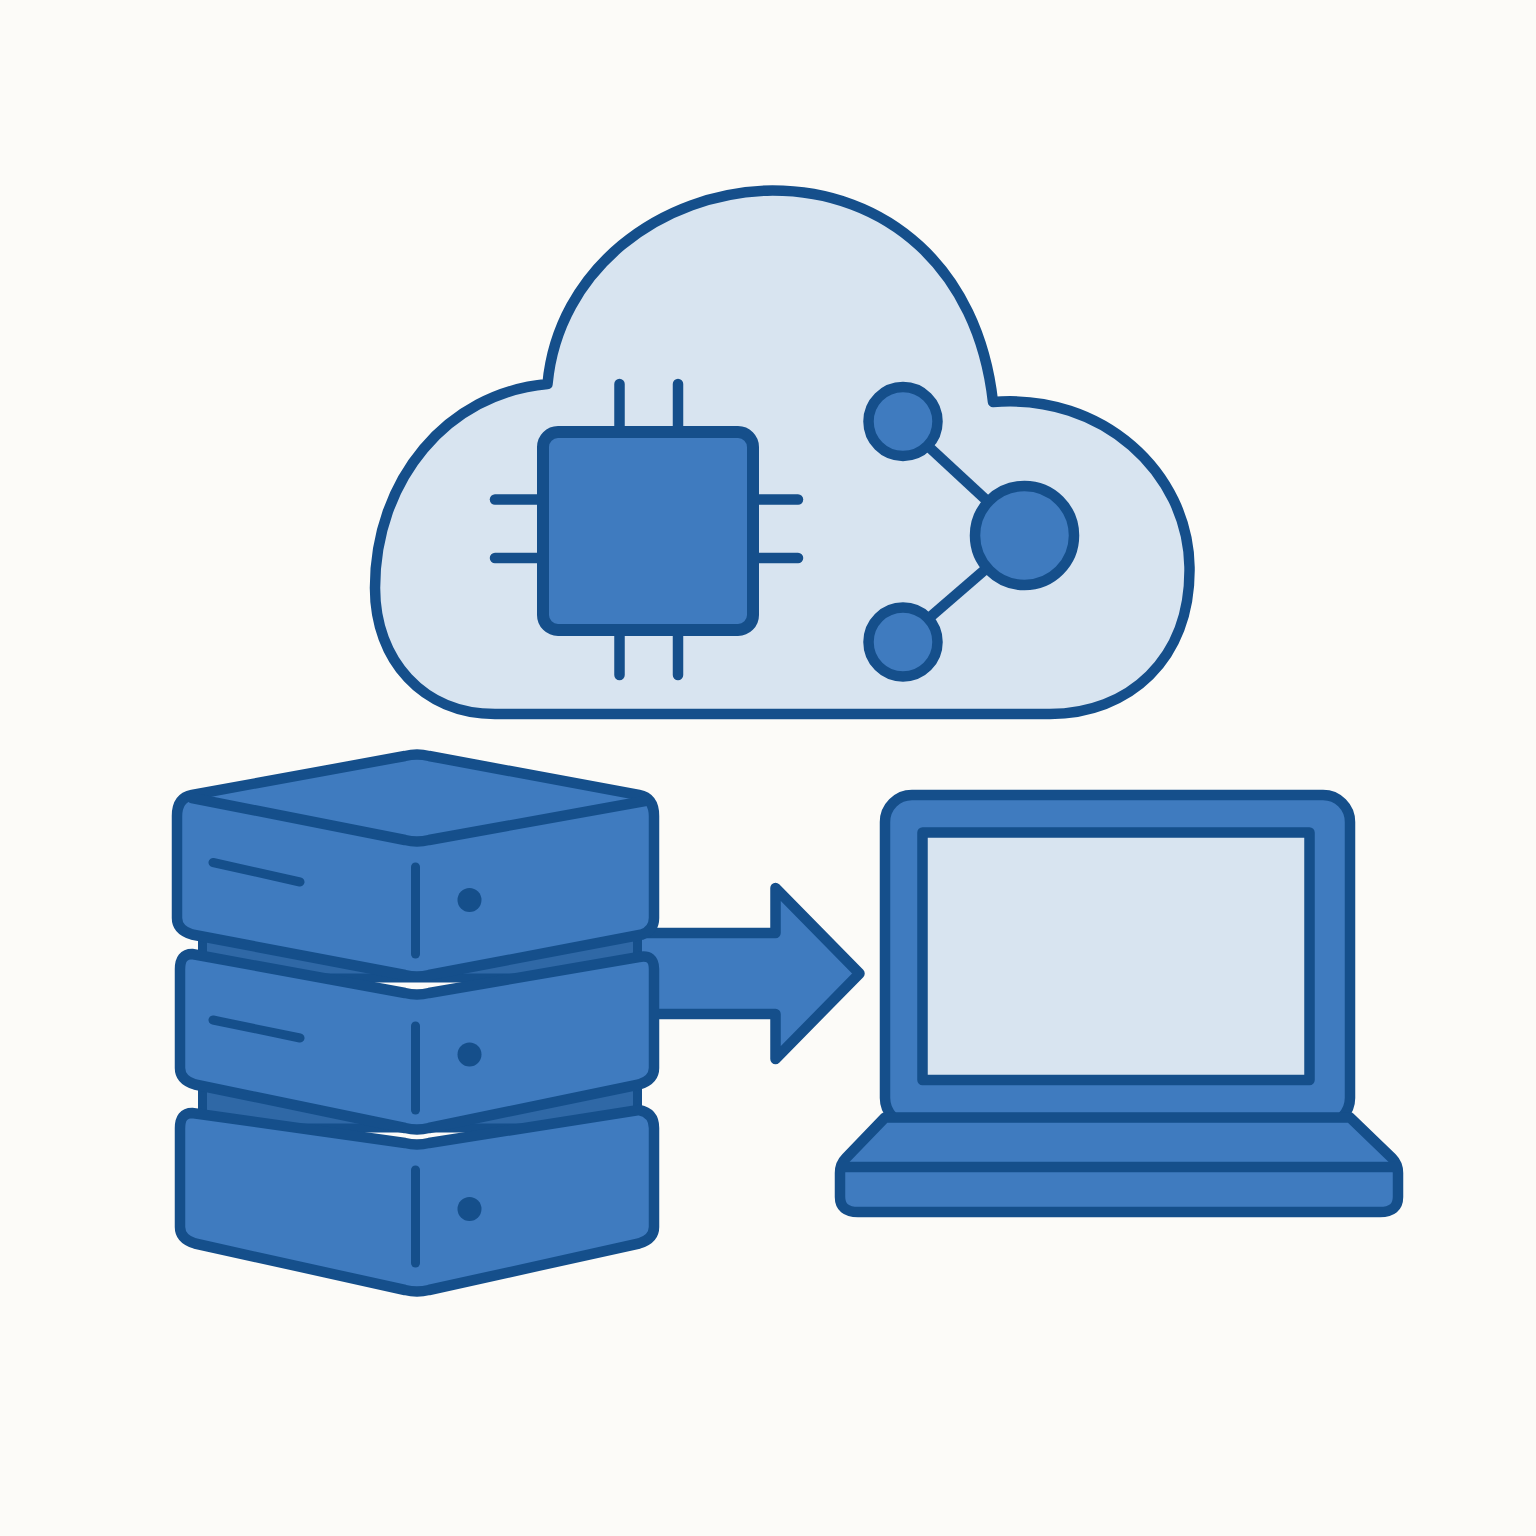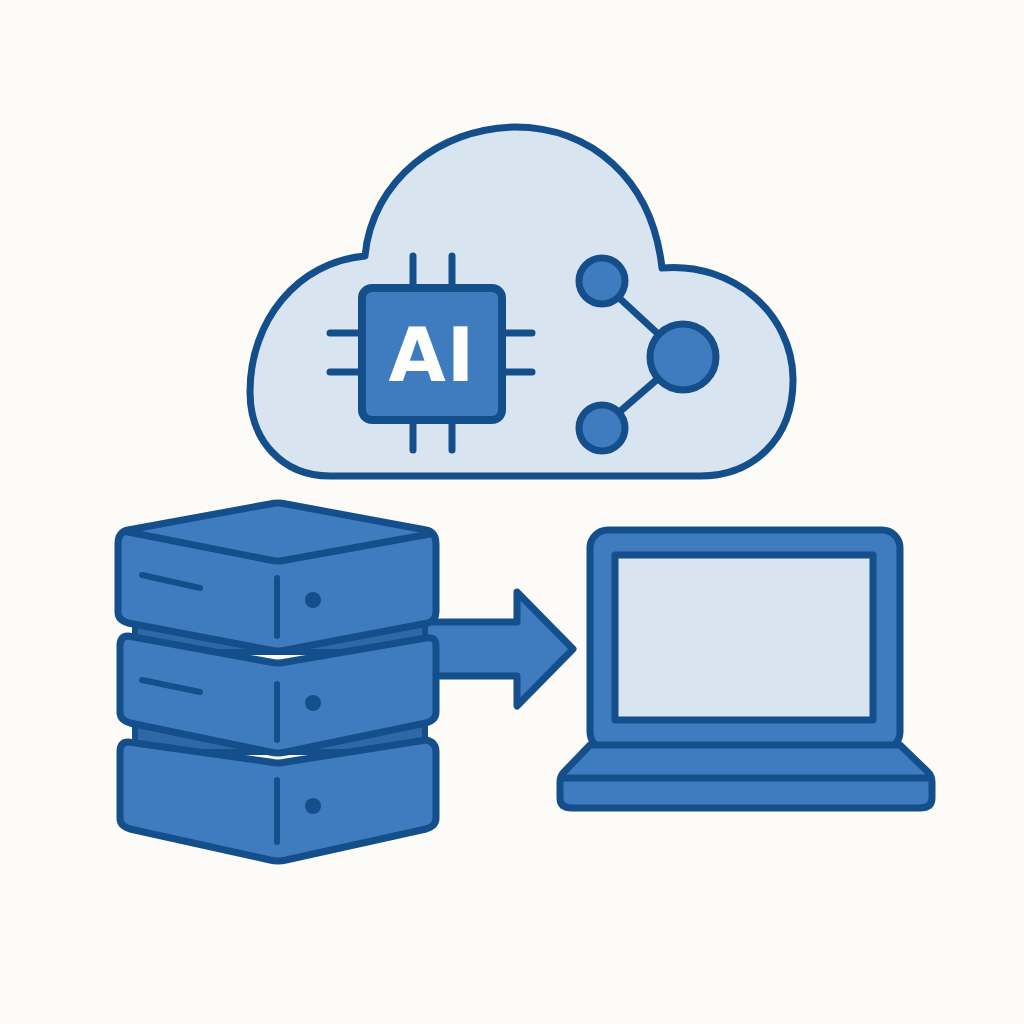--- a/index.html
+++ b/index.html
@@ -77,14 +77,13 @@
     </g>
 
     <g stroke="#154f8b" stroke-linejoin="round">
       <rect x="590" y="530" width="310" height="220" rx="18" ry="18" fill="#3f7bbf" stroke-width="7"></rect>
       <rect x="615" y="555" width="258" height="165" fill="#d8e4f0" stroke-width="7"></rect>
       <path d="M 590 745 L 900 745 L 928 772 Q 932 776 932 782 L 932 798 Q 932 808 920 808 L 572 808 Q 560 808 560 798 L 560 782 Q 560 776 564 772 Z" fill="#3f7bbf" stroke-width="7"></path>
       <line x1="562" y1="778" x2="930" y2="778" stroke-width="7"></line>
     </g>
   </svg>
 
-  <div class="chip-label">AI</div>
 </div>
 
 </body></html>

